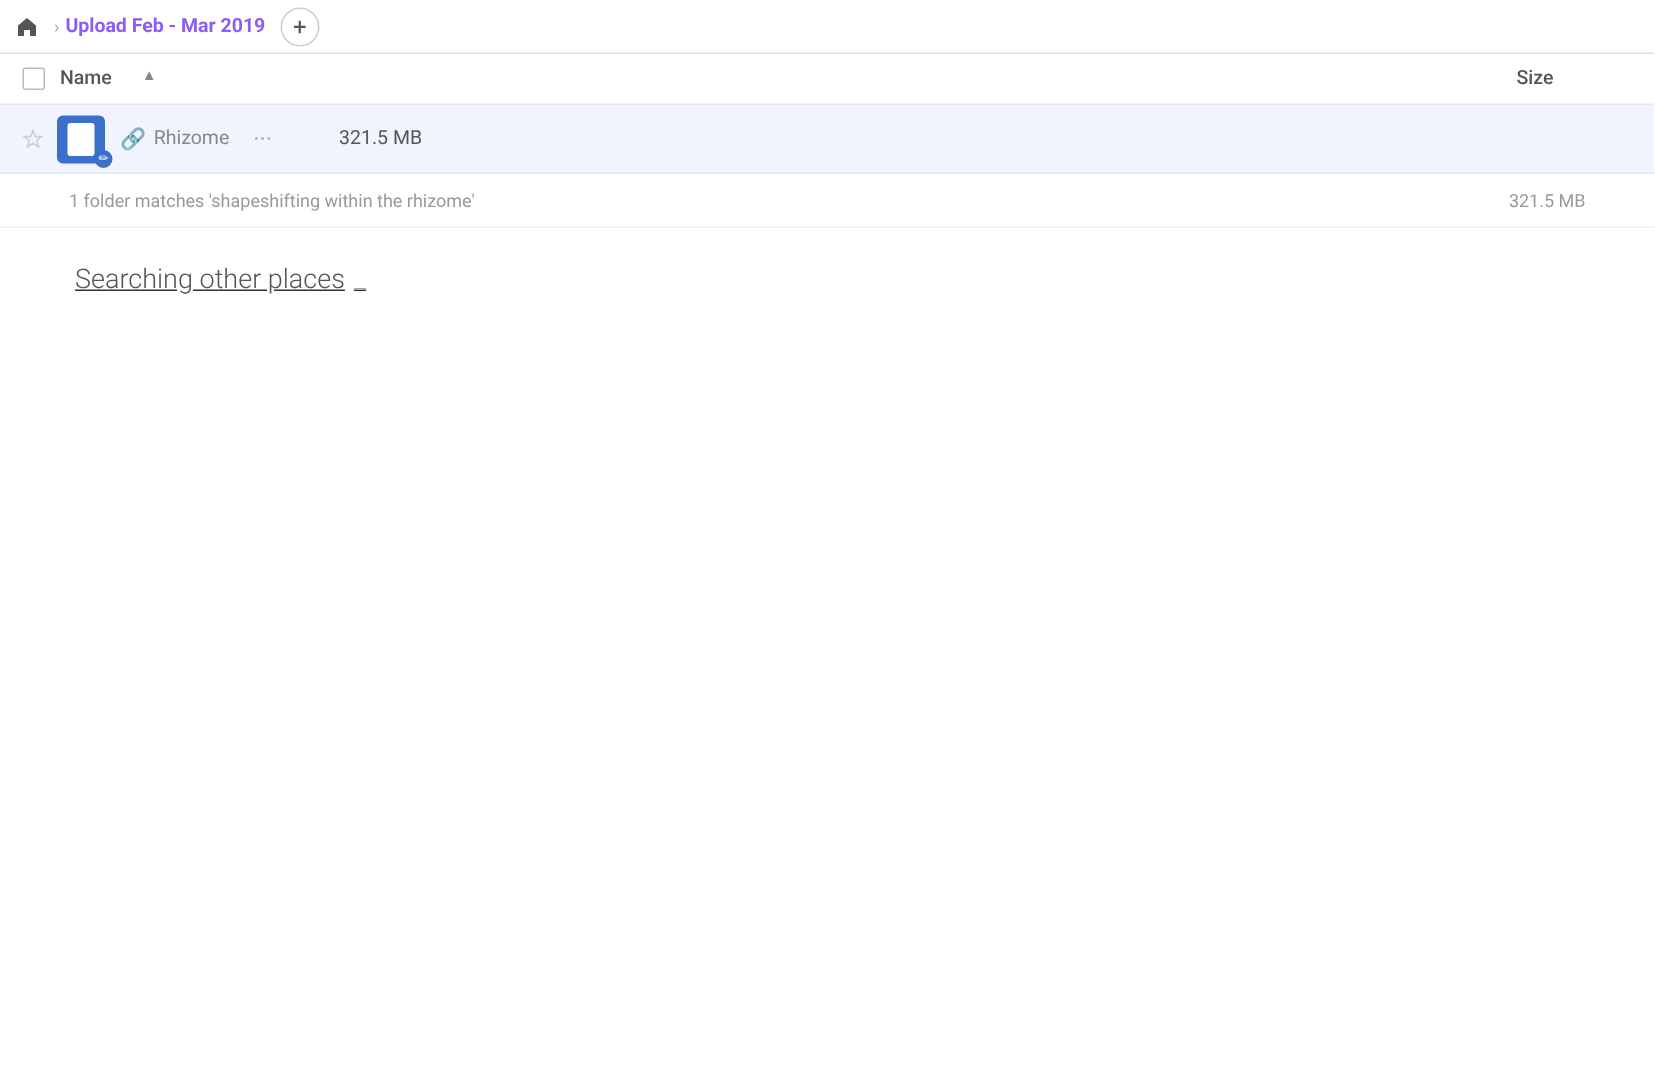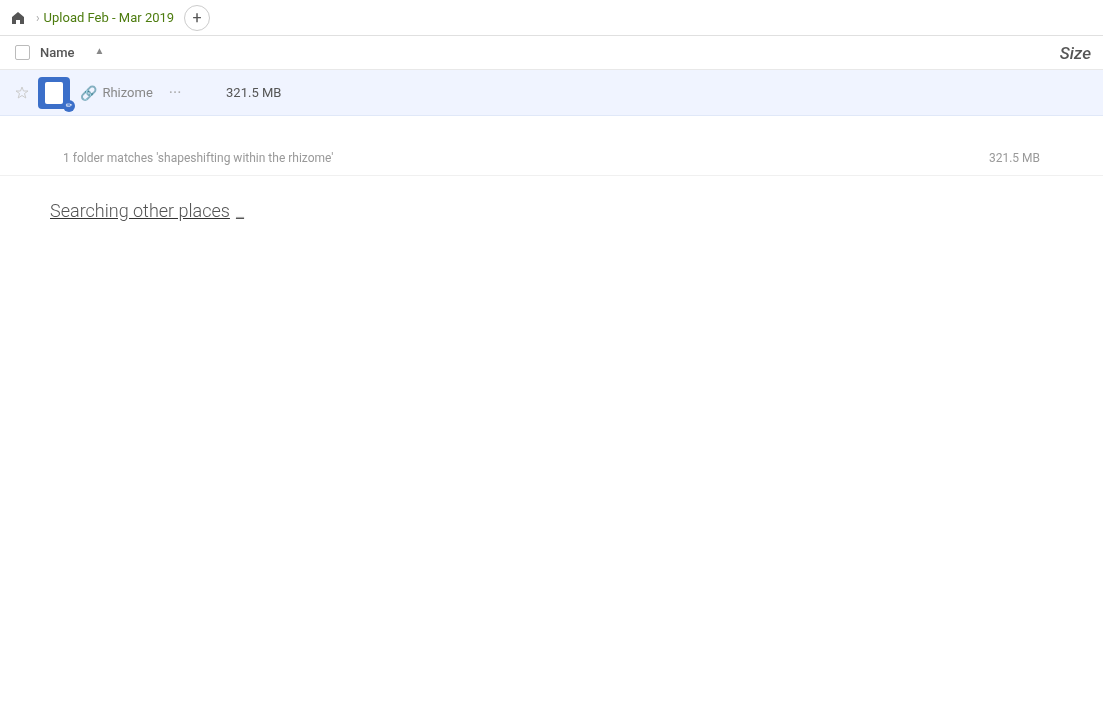--- a/index.html
+++ b/index.html
@@ -40,22 +40,22 @@
     }
 
     .breadcrumb-arrow {
       color: #aaa;
       margin: 0 4px;
       font-size: 12px;
     }
 
     .breadcrumb-title {
       font-size: 13px;
-      color: #4d7c0f;
-      font-weight: 400;
+      color: #8b5cf6;
+      font-weight: 700;
     }
 
     .add-button {
       margin-left: 10px;
       width: 26px;
       height: 26px;
       border-radius: 50%;
       border: 1px solid #ccc;
       background: #fff;
       display: flex;
@@ -95,26 +95,25 @@
       gap: 16px;
     }
 
     .sort-arrow {
       margin-left: 4px;
       font-size: 10px;
       color: #888;
     }
 
     .header-size {
-      font-size: 17px;
+      font-size: 13px;
       color: #555;
       font-weight: 500;
       min-width: 80px;
-      text-align: right;
-      font-style: italic;
+      text-align: left;
     }
 
     
     .file-row {
       display: flex;
       align-items: center;
       height: 46px;
       padding: 0 12px;
       background: #f0f4ff;
       border-bottom: 1px solid #e0e8f8;
@@ -200,24 +199,23 @@
       min-width: 80px;
       text-align: right;
       font-size: 13px;
       color: #555;
     }
 
     
     .match-row {
       display: flex;
       align-items: center;
-      padding: 0 63px;
+      padding: 0 46px;
       height: 36px;
       border-bottom: 1px solid #f0f0f0;
-      margin-top: 24px;
     }
 
     .match-text {
       font-size: 12px;
       color: #999;
       flex: 1;
     }
 
     .match-size {
       font-size: 12px;

